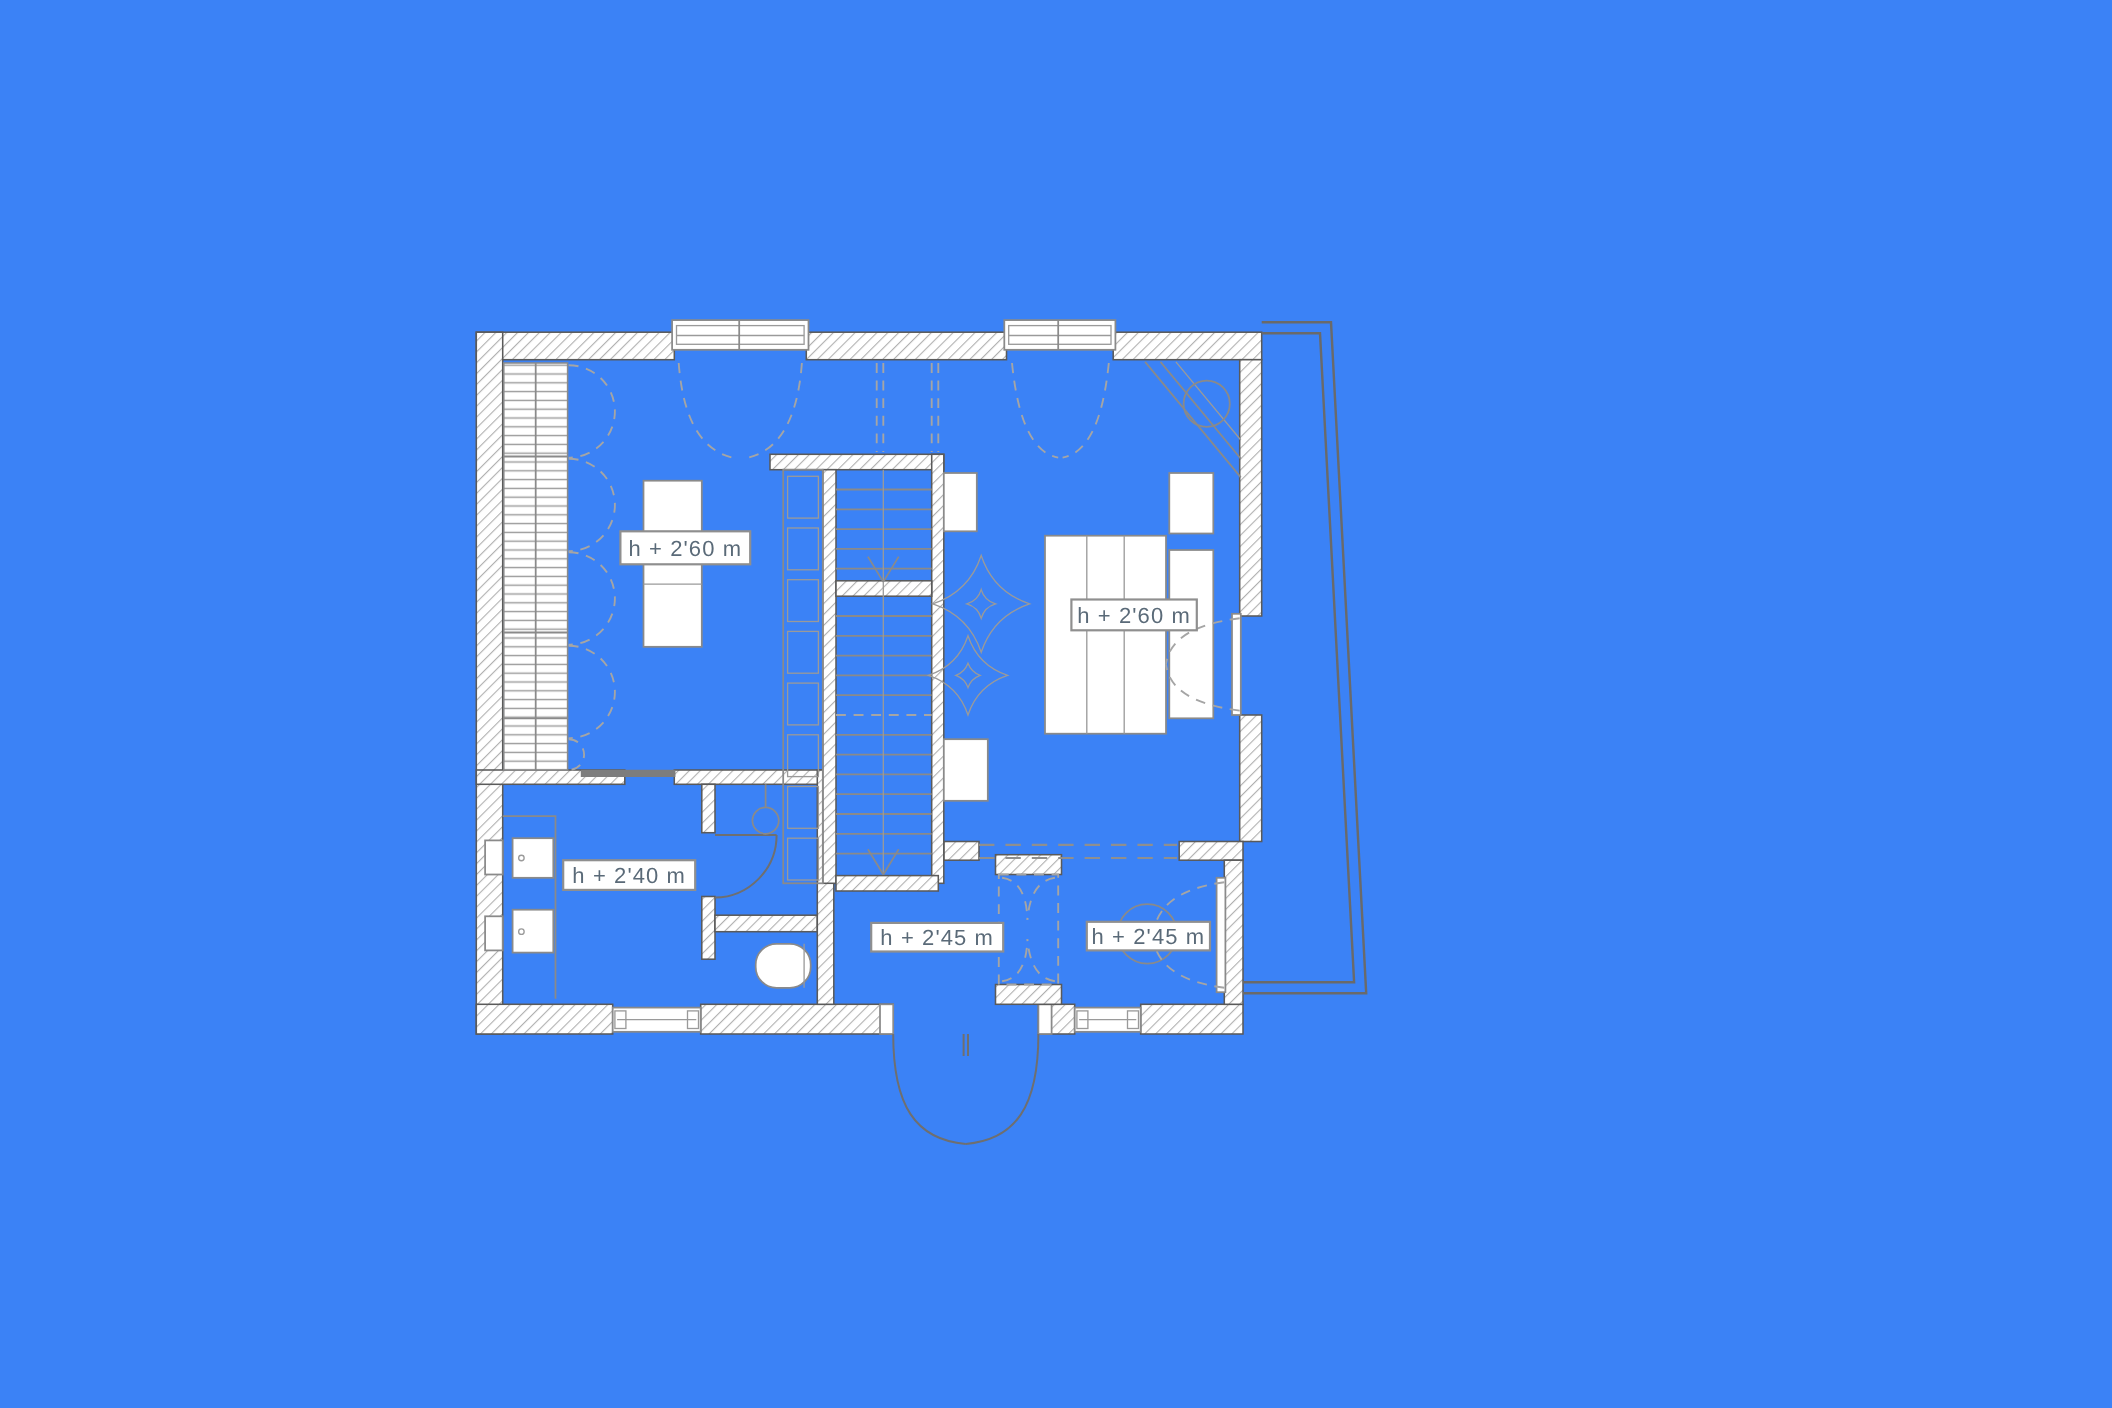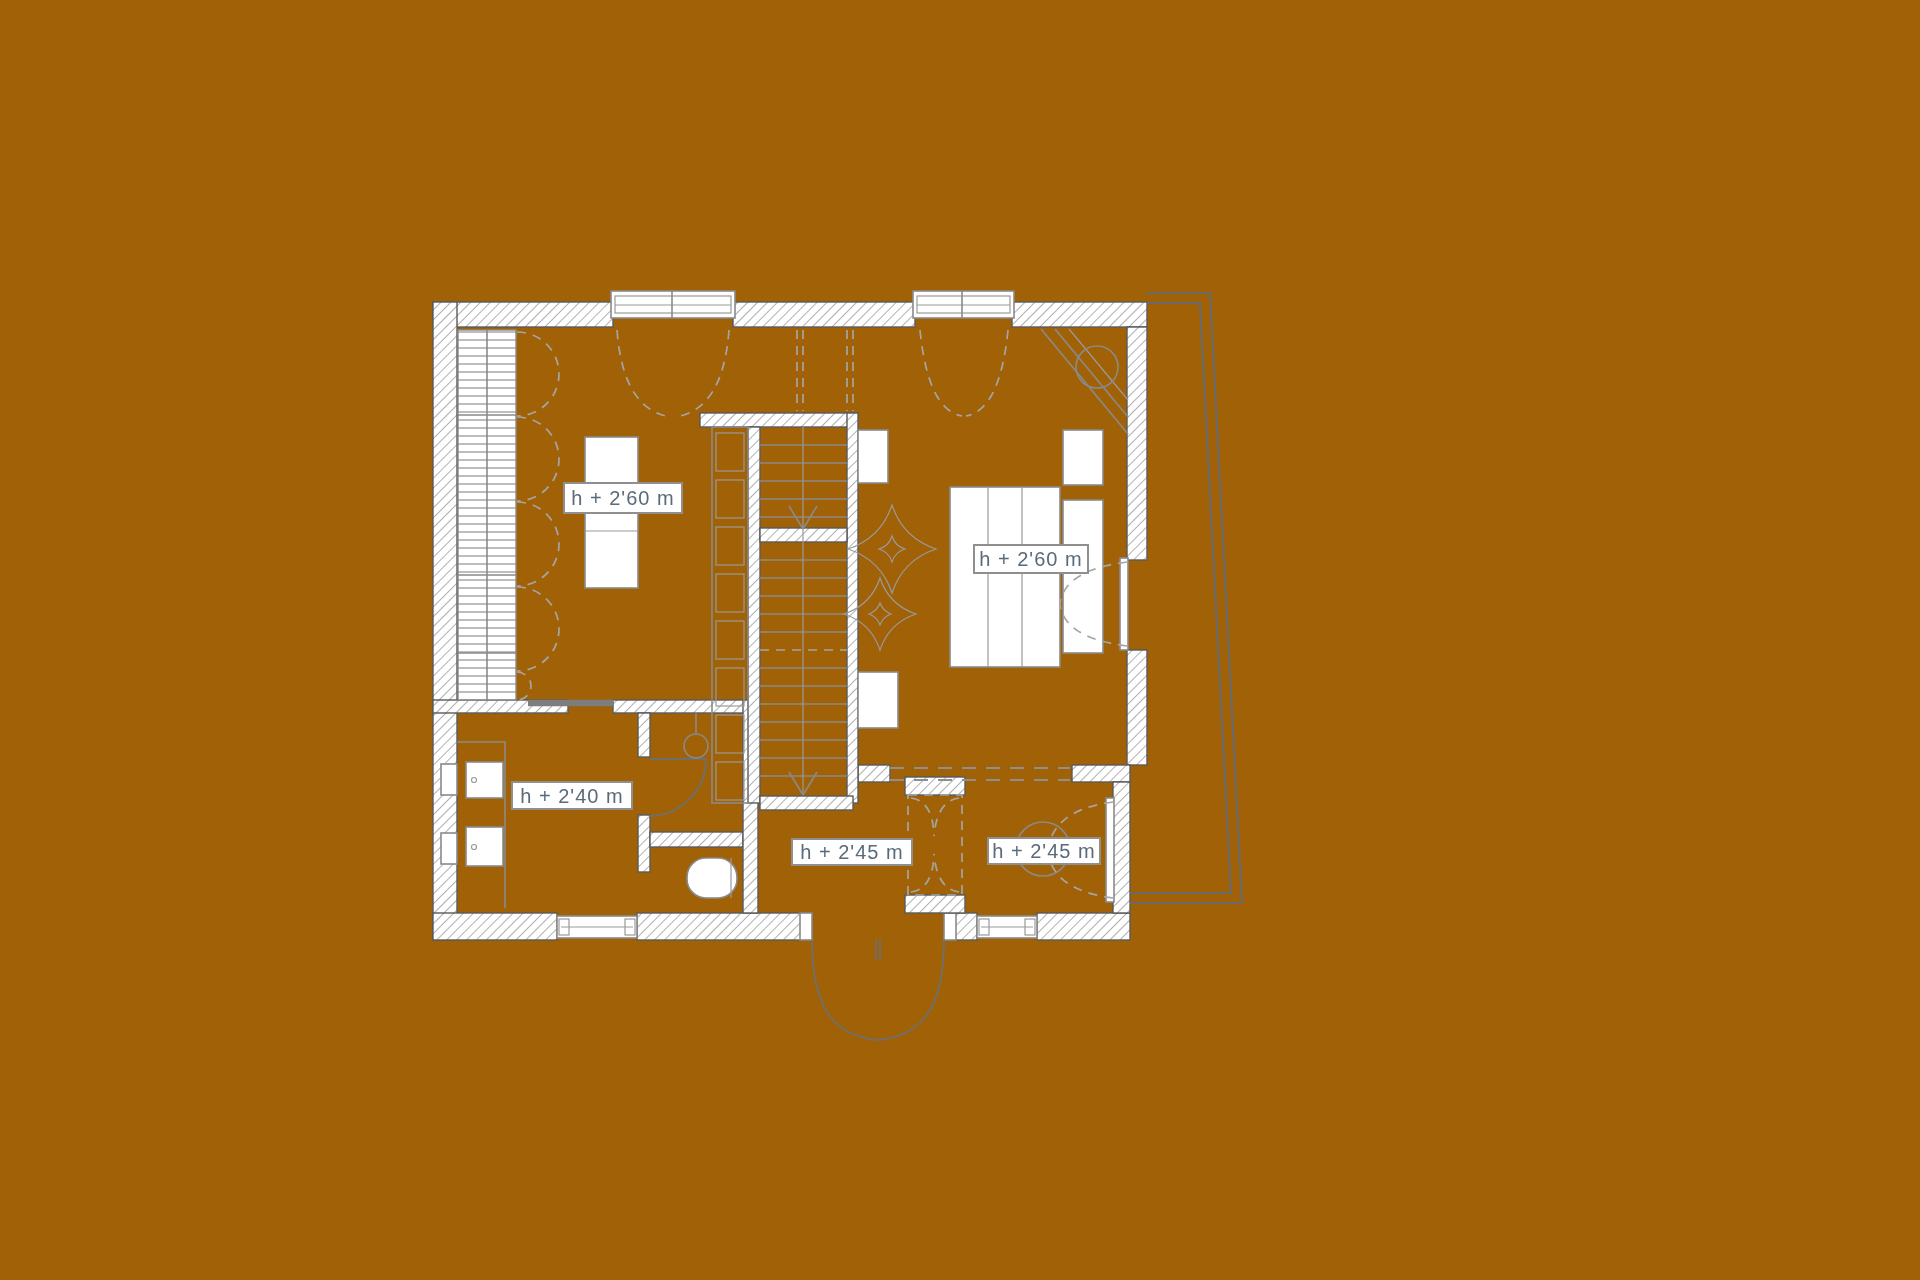--- a/index.html
+++ b/index.html
@@ -1,16 +1,16 @@
 <!DOCTYPE html>
 <html><head>
 <meta charset="utf-8">
 <style>
   html,body{margin:0;padding:0;background:#ffffff;}
-  .page{position:relative;width:1920px;height:1280px;background:#a16207;overflow:hidden;
+  .page{position:relative;width:1920px;height:1280px;background:#3b82f6;overflow:hidden;
         font-family:"Liberation Sans", sans-serif;}
   svg{position:absolute;left:0;top:0;}
   .wall{fill:url(#hatch);stroke:#5a5a5a;stroke-width:1.4;}
   .thin{fill:none;stroke:#8a8a8a;stroke-width:1.6;}
   .thin2{fill:none;stroke:#9a9a9a;stroke-width:1.2;}
   .furn{fill:#ffffff;stroke:#8a8a8a;stroke-width:1.6;}
   .dash{fill:none;stroke:#a5a5a5;stroke-width:1.7;stroke-dasharray:9 7;}
   .dashbig{fill:none;stroke:#8f8f8f;stroke-width:2;stroke-dasharray:14 10;}
   .rail{fill:url(#rails);stroke:#8a8a8a;stroke-width:1.4;}
   .label-box{fill:#ffffff;stroke:#8f8f8f;stroke-width:2;}

